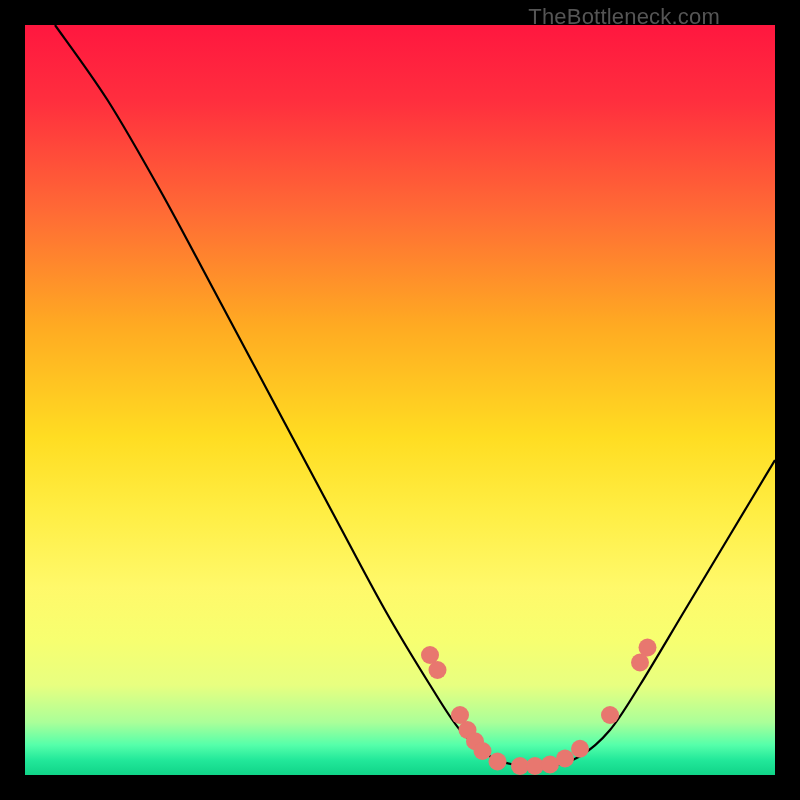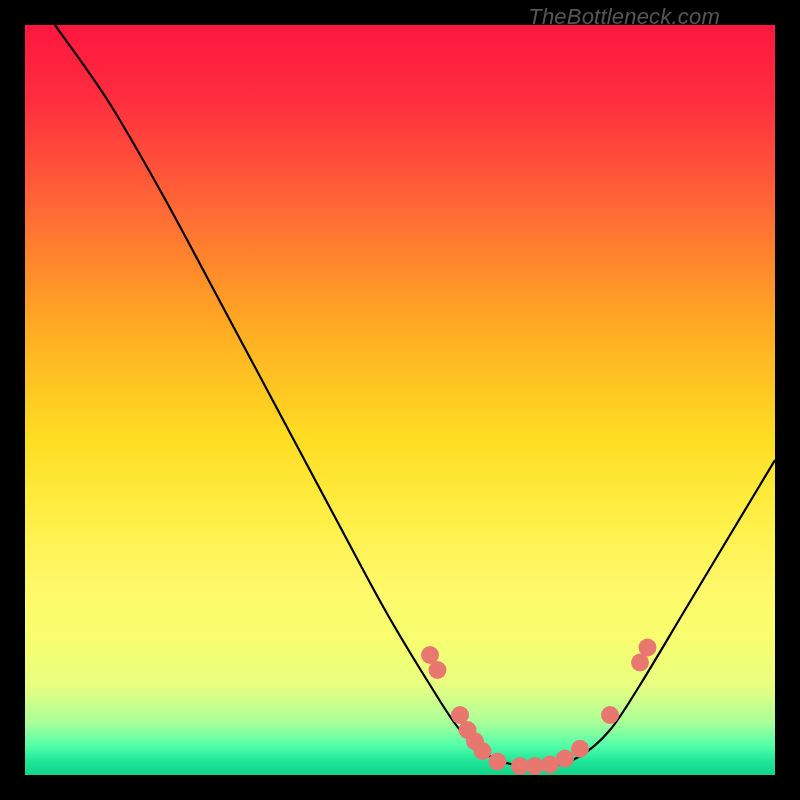--- a/index.html
+++ b/index.html
@@ -7,21 +7,20 @@
     padding: 0;
     width: 800px;
     height: 800px;
     background: #000000;
     overflow: hidden;
   }
   .chart-container {
     position: relative;
     width: 728px;
     height: 800px;
-    font-style: italic;
   }
   .plot-area {
     position: absolute;
     left: 25px;
     top: 25px;
     width: 750px;
     height: 750px;
   }
   .gradient-bg {
     position: absolute;

